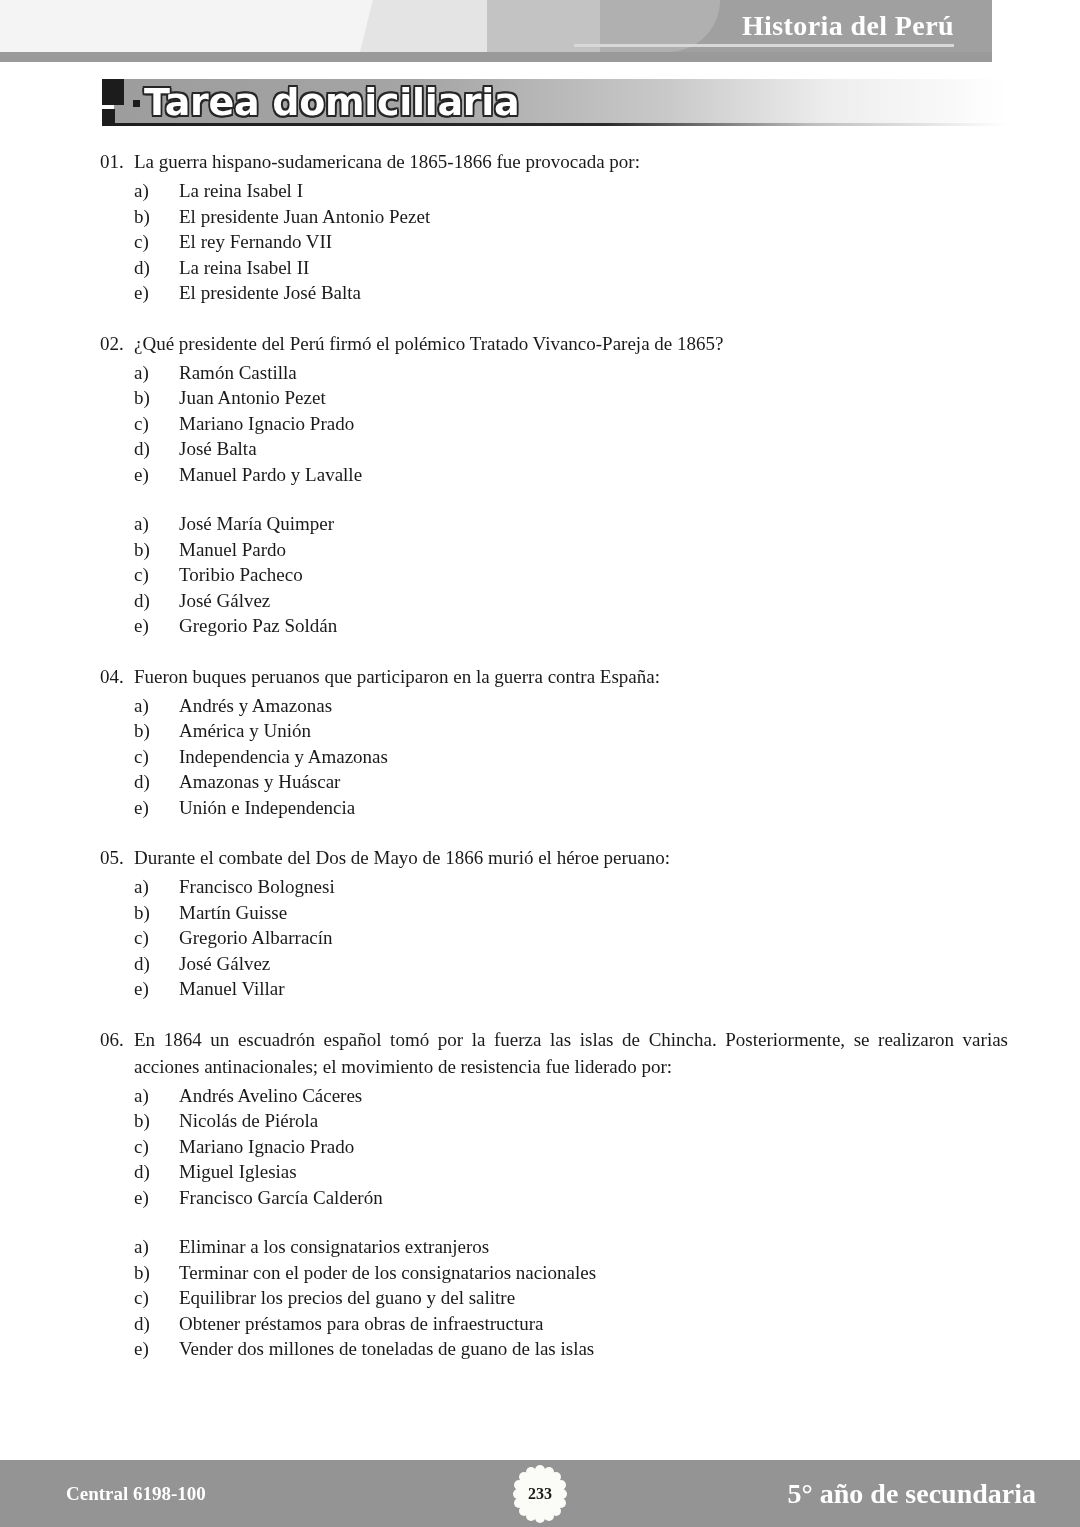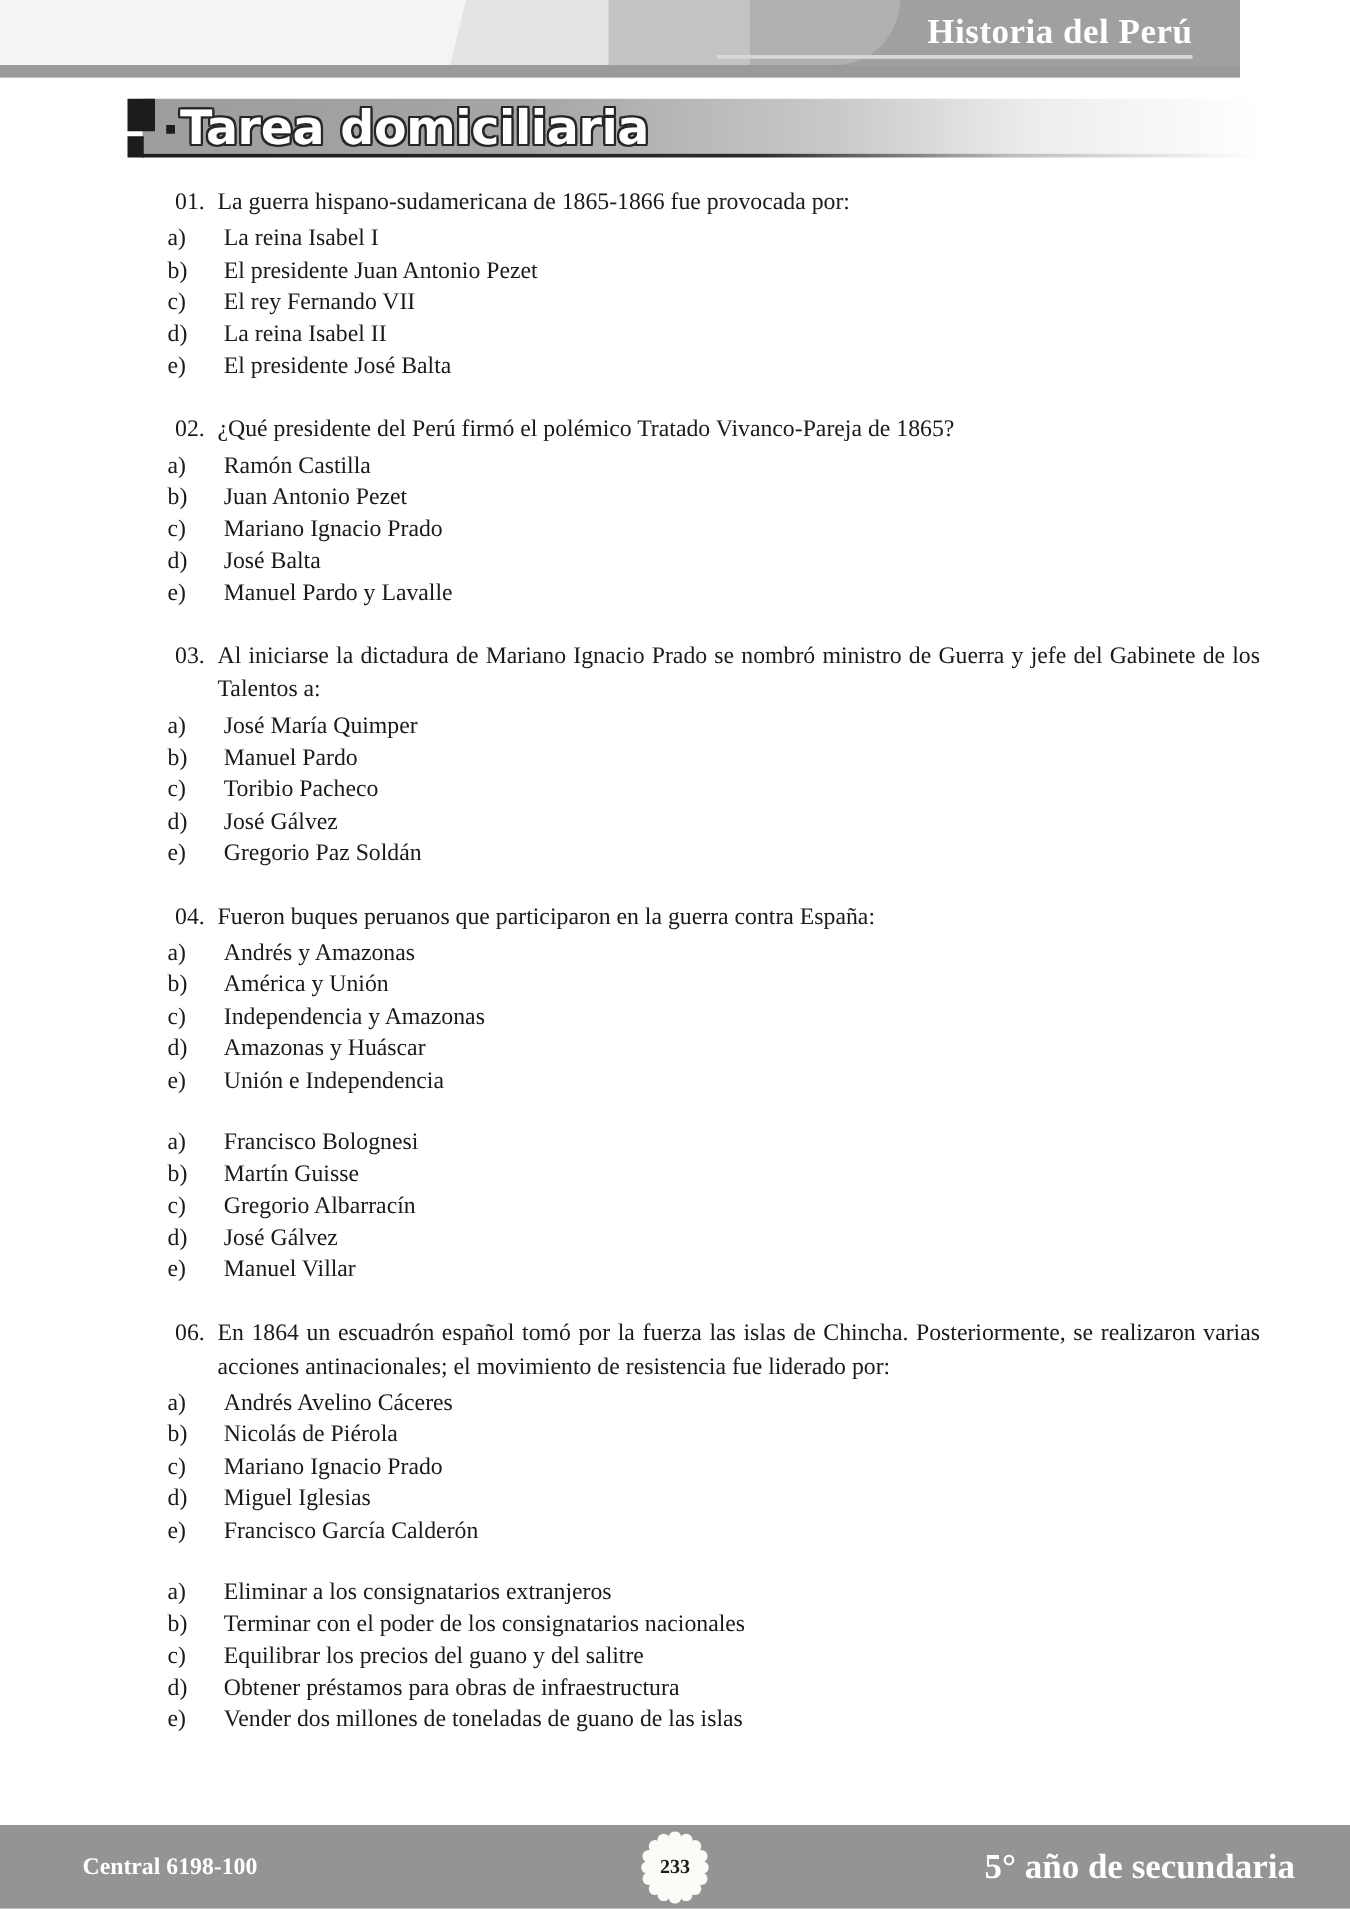--- a/index.html
+++ b/index.html
@@ -153,21 +153,20 @@
   .q-row {
     display: flex;
     align-items: flex-start;
   }
   .q-num {
     width: 34px;
     flex: 0 0 34px;
     font-size: 19px;
     line-height: 27px;
     color: #1a1a1a;
-    margin-left: 40px;
   }
   .q-text {
     flex: 1 1 auto;
     font-size: 19px;
     line-height: 27px;
     color: #1a1a1a;
     text-align: justify;
     text-justify: inter-word;
   }
   .q-text.nojust { text-align: left; }
@@ -323,24 +322,20 @@
         <span class="opt-text">José Balta</span>
       </div>
       <div class="opt-row">
         <span class="opt-letter">e)</span>
         <span class="opt-text">Manuel Pardo y Lavalle</span>
       </div>
     </div>
   </div>
 
   <div class="question-block">
-    <div class="q-row">
-      <span class="q-num">03.</span>
-      <span class="q-text">Al iniciarse la dictadura de Mariano Ignacio Prado se nombró ministro de Guerra y jefe del Gabinete de los Talentos a:</span>
-    </div>
     <div class="options">
       <div class="opt-row">
         <span class="opt-letter">a)</span>
         <span class="opt-text">José María Quimper</span>
       </div>
       <div class="opt-row">
         <span class="opt-letter">b)</span>
         <span class="opt-text">Manuel Pardo</span>
       </div>
       <div class="opt-row">
@@ -381,20 +376,24 @@
         <span class="opt-text">Amazonas y Huáscar</span>
       </div>
       <div class="opt-row">
         <span class="opt-letter">e)</span>
         <span class="opt-text">Unión e Independencia</span>
       </div>
     </div>
   </div>
 
   <div class="question-block">
+    <div class="q-row">
+      <span class="q-num">05.</span>
+      <span class="q-text nojust">Durante el combate del Dos de Mayo de 1866 murió el héroe peruano:</span>
+    </div>
     <div class="options">
       <div class="opt-row">
         <span class="opt-letter">a)</span>
         <span class="opt-text">Francisco Bolognesi</span>
       </div>
       <div class="opt-row">
         <span class="opt-letter">b)</span>
         <span class="opt-text">Martín Guisse</span>
       </div>
       <div class="opt-row">

